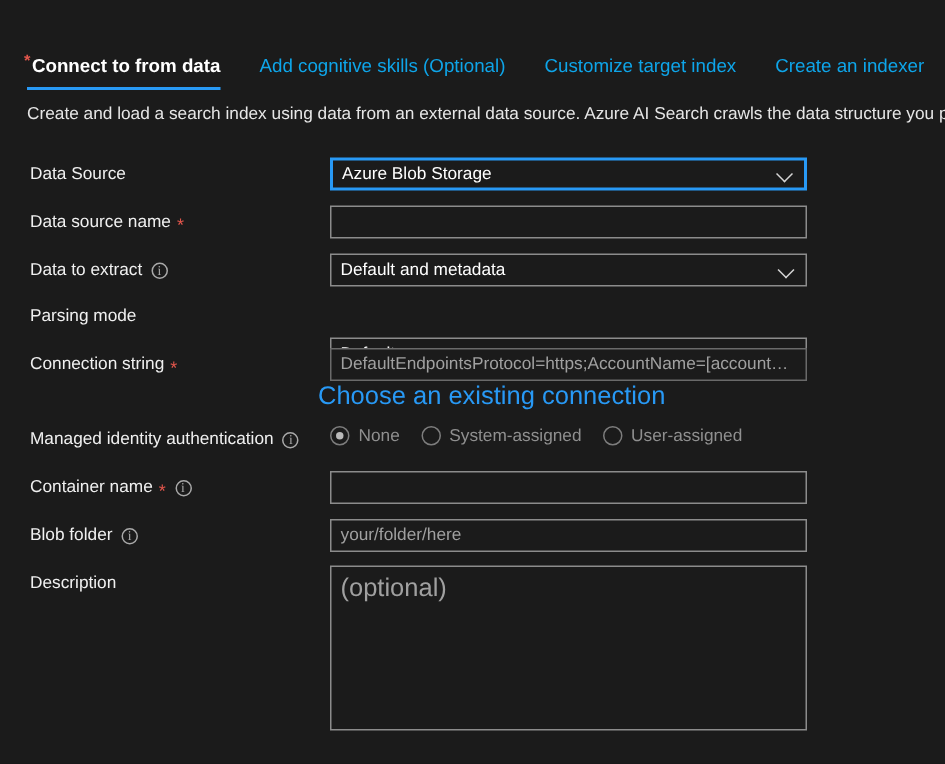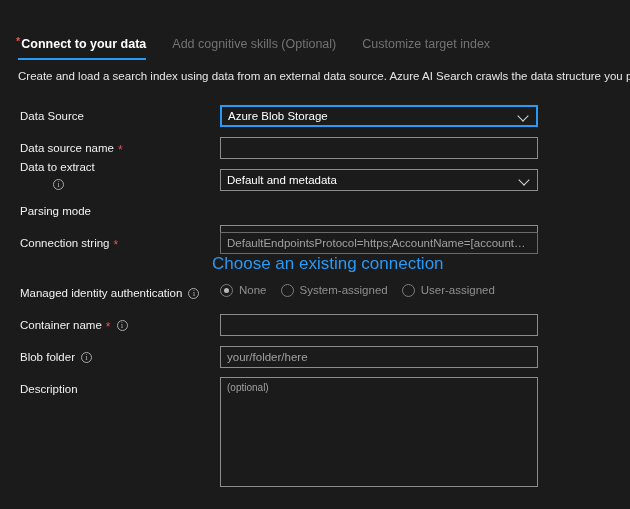--- a/index.html
+++ b/index.html
@@ -34,21 +34,21 @@
     padding-left: 16px;
     box-sizing: border-box;
   }
   .tab {
     position: relative;
     font-size: 12.5px;
     line-height: 16px;
     padding: 0 0 8px 0;
     margin-right: 26px;
     white-space: nowrap;
-    color: #737373;
+    color: #0ea5e9;
     cursor: pointer;
   }
   .tab.active {
     color: #ffffff;
     font-weight: bold;
   }
   .tab.active .tab-underline {
     position: absolute;
     left: 2px;
     right: 0;
@@ -205,21 +205,21 @@
   
   .radio-group {
     position: absolute;
     left: 220px;
     display: flex;
     align-items: center;
     gap: 14px;
   }
   .radio {
     display: flex;
-    align-items: flex-start;
+    align-items: center;
     gap: 6px;
     font-size: 11.5px;
     color: #8f8f8f;
   }
   .radio .dot {
     width: 13px;
     height: 13px;
     border: 1px solid #7d7d7d;
     border-radius: 50%;
     box-sizing: border-box;
@@ -240,45 +240,48 @@
   
   .textarea {
     position: absolute;
     left: 220px;
     width: 318px;
     height: 110px;
     background: #1b1b1b;
     border: 1px solid #8c8c8c;
     box-sizing: border-box;
     padding: 4px 6px;
-    font-size: 10px;
+    font-size: 17px;
     color: #a0a0a0;
     font-family: "Liberation Sans", sans-serif;
   }
 </style>
 </head>
 <body>
 
 <div class="wizard">
 
   <div class="tabstrip">
 
     <div class="tab active">
-      <span class="req-star">*</span><span>Connect to your data</span>
+      <span class="req-star">*</span><span>Connect to from data</span>
       <span class="tab-underline"></span>
     </div>
 
     <div class="tab">
       <span>Add cognitive skills (Optional)</span>
     </div>
 
     <div class="tab">
       <span>Customize target index</span>
     </div>
 
+    <div class="tab">
+      <span>Create an indexer</span>
+    </div>
 
   </div>
 
   <div class="intro">Create and load a search index using data from an external data source. Azure AI Search crawls the data structure you provide, extract</div>
 
   <div class="form">
 
     <div class="row">
       <div class="label" style="top:9px;">
         <span>Data Source</span>
@@ -297,21 +300,21 @@
         <span class="req-star">*</span>
       </div>
       <div class="control" style="top:37px;">
         <div class="field">
           <span class="value"></span>
         </div>
       </div>
     </div>
 
     <div class="row">
-      <div class="label" style="top:60px;flex-direction:column;">
+      <div class="label" style="top:73px;">
         <span>Data to extract</span>
         <span class="info-icon"></span>
       </div>
       <div class="control" style="top:69px;">
         <div class="field">
           <span class="value">Default and metadata</span>
           <span class="chevron"></span>
         </div>
       </div>
     </div>

